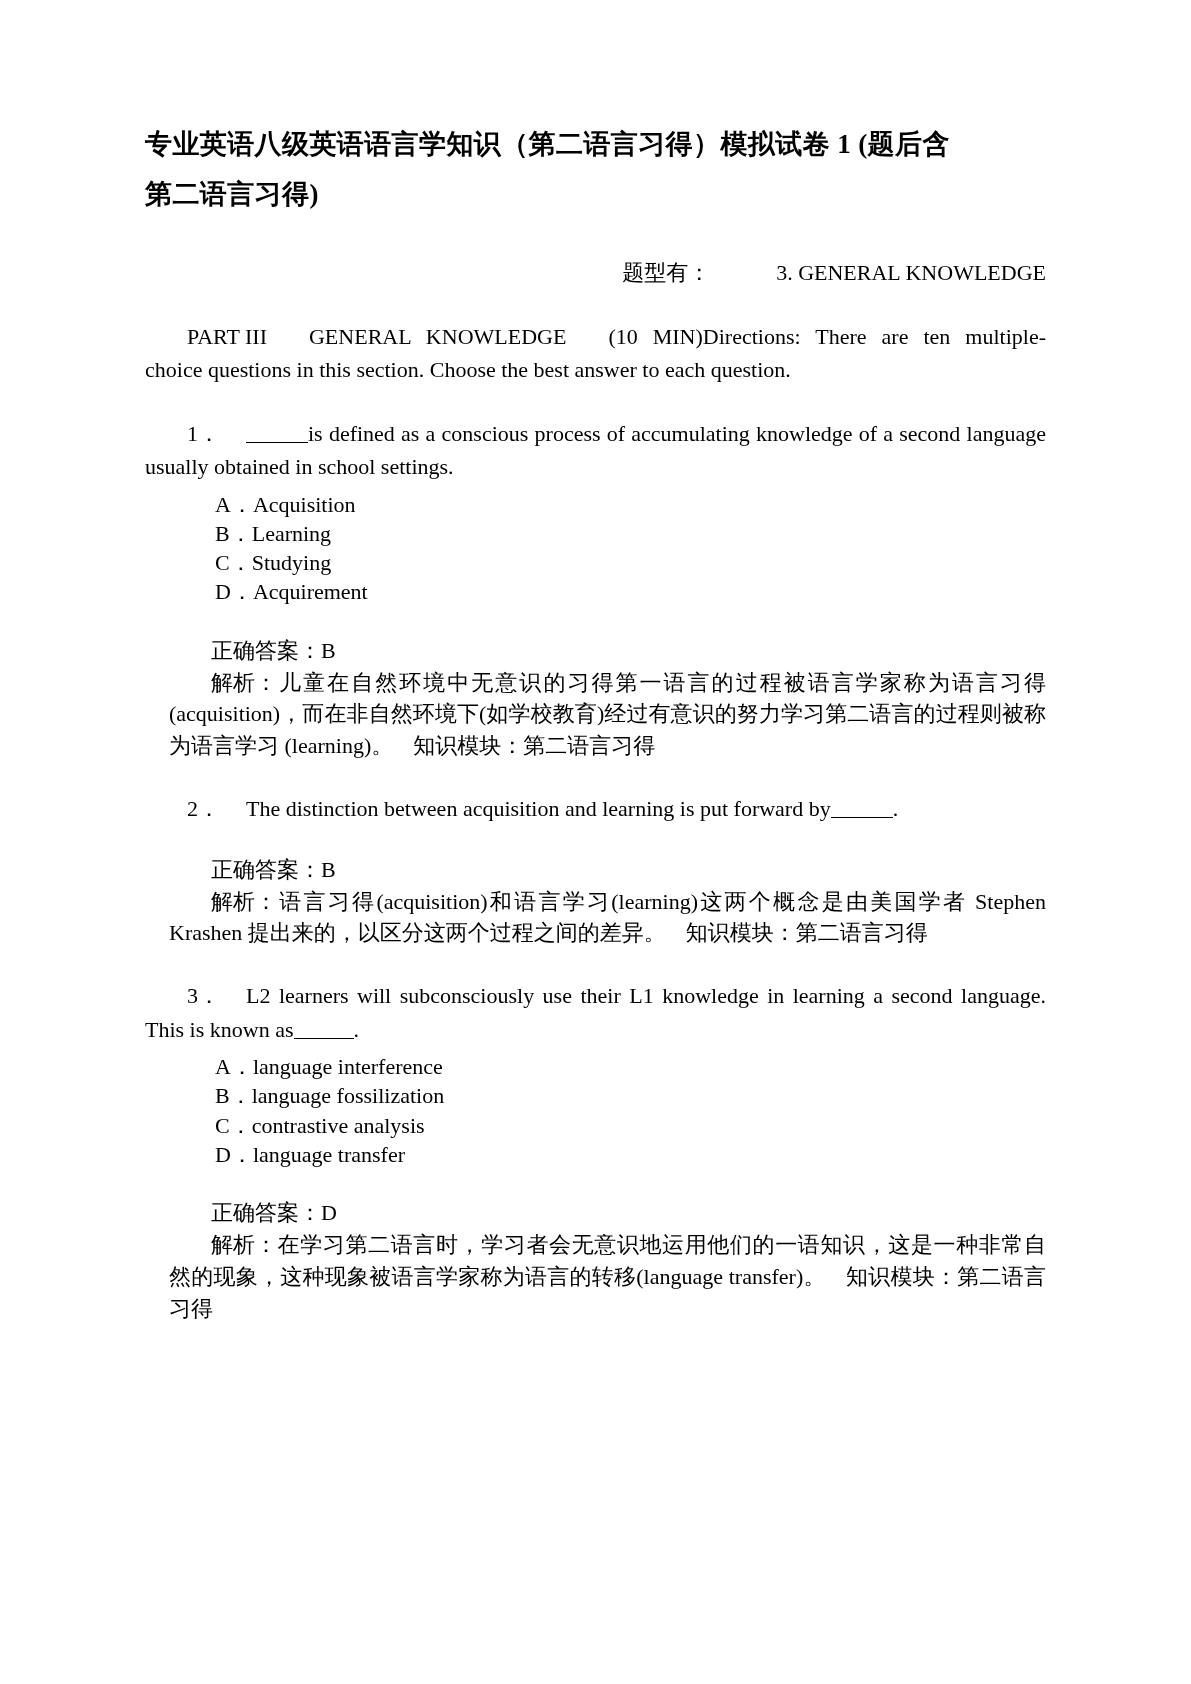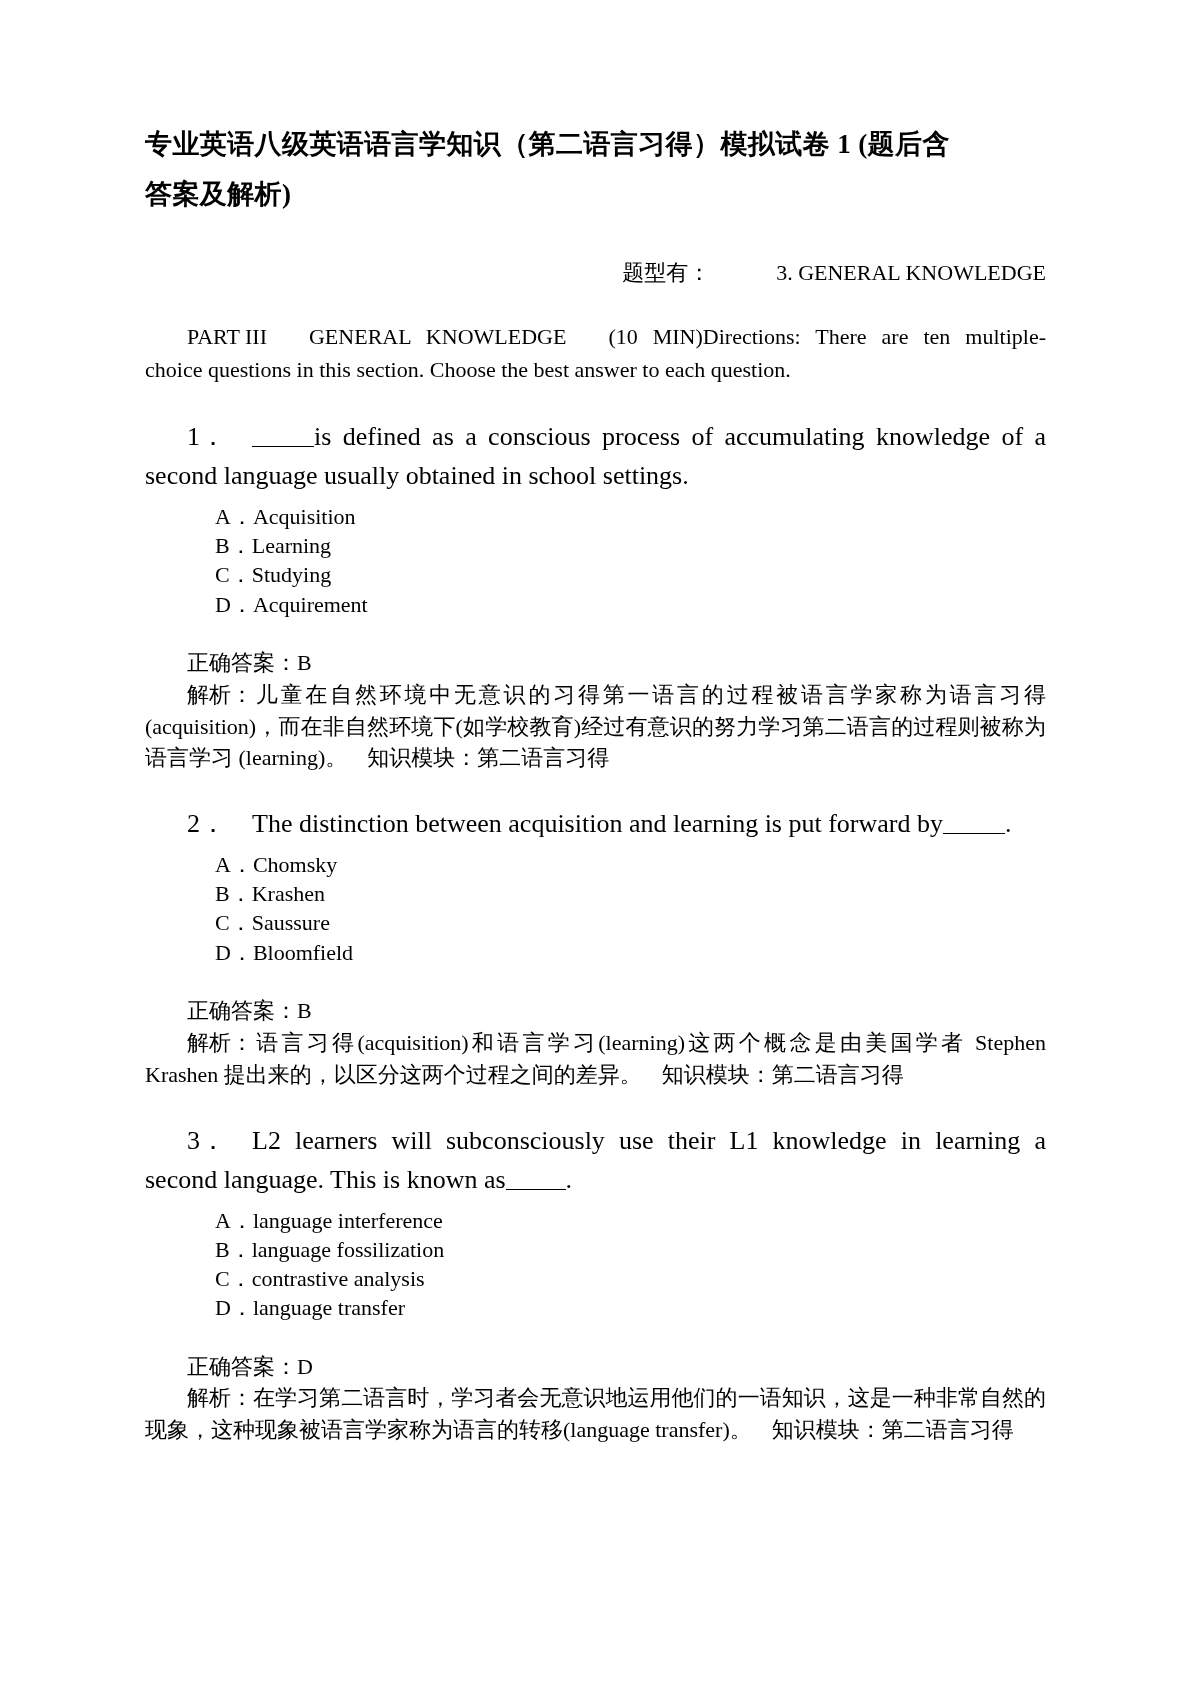--- a/index.html
+++ b/index.html
@@ -51,21 +51,21 @@
     padding-left: 42px;
   }
   .directions .gap {
     display: inline-block;
     width: 42px;
   }
   .q-block {
     margin-top: 30px;
   }
   .q-stem {
-    font-size: 26px;
+    font-size: 22px;
     line-height: 1.52;
     text-align: justify;
   }
   .q-stem .num {
     display: inline-block;
     padding-left: 42px;
   }
   .q-stem .numgap {
     display: inline-block;
     width: 26px;
@@ -90,20 +90,21 @@
     padding-left: 70px;
   }
   .options li .olabel {
     display: inline-block;
     min-width: 34px;
   }
   .answer-block {
     margin-top: 28px;
     font-size: 22px;
     line-height: 1.45;
+    margin-left: 24px;
   }
   .answer-line {
     padding-left: 42px;
   }
   .explain-line {
     text-align: justify;
   }
   .explain-line .ind {
     display: inline-block;
     padding-left: 42px;
@@ -113,21 +114,21 @@
     width: 20px;
   }
 </style>
 </head>
 <body>
 
 <div class="page">
 
   <h1 class="doc-title">
     <span>专业英语八级英语语言学知识（第二语言习得）模拟试卷 1 (题后含</span>
-    <span class="line2">答案及解析)</span>
+    <span class="line2">第二语言习得)</span>
   </h1>
 
   <div class="meta-row">
     <span>题型有：</span><span class="meta-value">3. GENERAL KNOWLEDGE</span>
   </div>
 
   <div class="directions">
     <span class="ind">PART III</span><span class="gap"></span><span>GENERAL KNOWLEDGE</span><span class="gap"></span><span>(10 MIN)Directions: There are ten multiple-choice questions in this section. Choose the best answer to each question.</span>
   </div>
 
@@ -144,26 +145,20 @@
     <div class="answer-block">
       <div class="answer-line"><span>正确答案：</span><span>B</span></div>
       <div class="explain-line"><span class="ind">解析：</span><span>儿童在自然环境中无意识的习得第一语言的过程被语言学家称为语言习得(acquisition)，而在非自然环境下(如学校教育)经过有意识的努力学习第二语言的过程则被称为语言学习 (learning)。</span><span class="sp"></span><span>知识模块：</span><span>第二语言习得</span></div>
     </div>
   </div>
 
   <div class="q-block">
     <div class="q-stem">
       <span class="num">2．</span><span class="numgap"></span><span>The distinction between acquisition and learning is put forward by</span><span class="blank"></span><span>.</span>
     </div>
-    <ul class="options">
-      <li><span class="olabel">A．</span><span>Chomsky</span></li>
-      <li><span class="olabel">B．</span><span>Krashen</span></li>
-      <li><span class="olabel">C．</span><span>Saussure</span></li>
-      <li><span class="olabel">D．</span><span>Bloomfield</span></li>
-    </ul>
     <div class="answer-block">
       <div class="answer-line"><span>正确答案：</span><span>B</span></div>
       <div class="explain-line"><span class="ind">解析：</span><span>语言习得(acquisition)和语言学习(learning)这两个概念是由美国学者 Stephen Krashen 提出来的，以区分这两个过程之间的差异。</span><span class="sp"></span><span>知识模块：</span><span>第二语言习得</span></div>
     </div>
   </div>
 
   <div class="q-block">
     <div class="q-stem">
       <span class="num">3．</span><span class="numgap"></span><span>L2 learners will subconsciously use their L1 knowledge in learning a second language. This is known as</span><span class="blank short"></span><span>.</span>
     </div>

